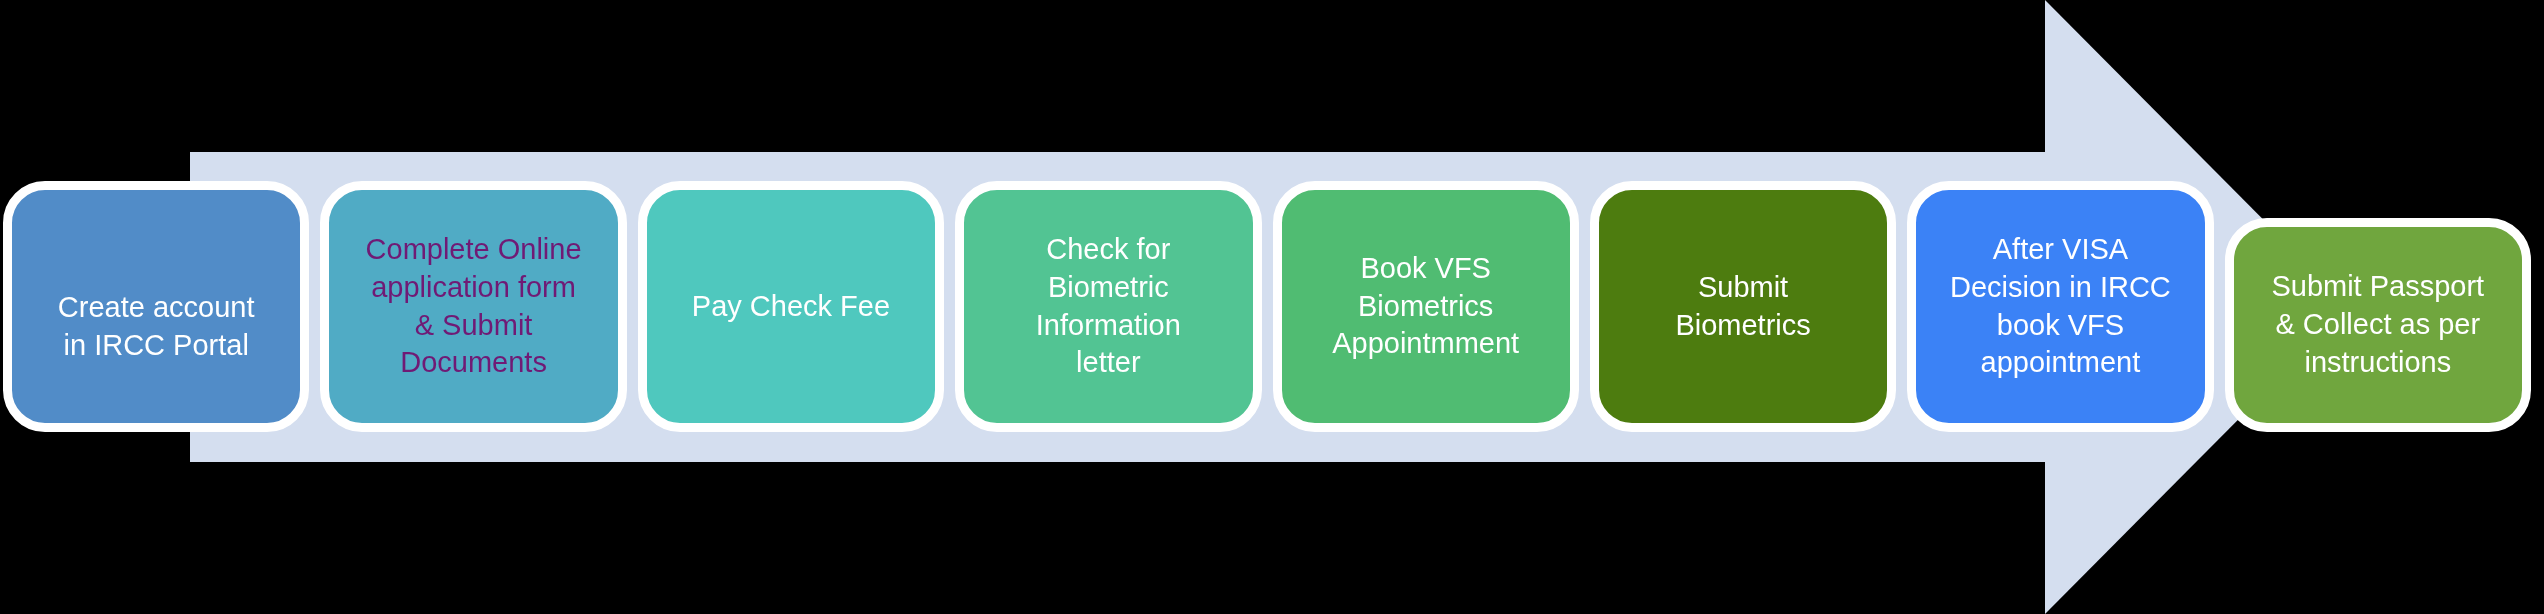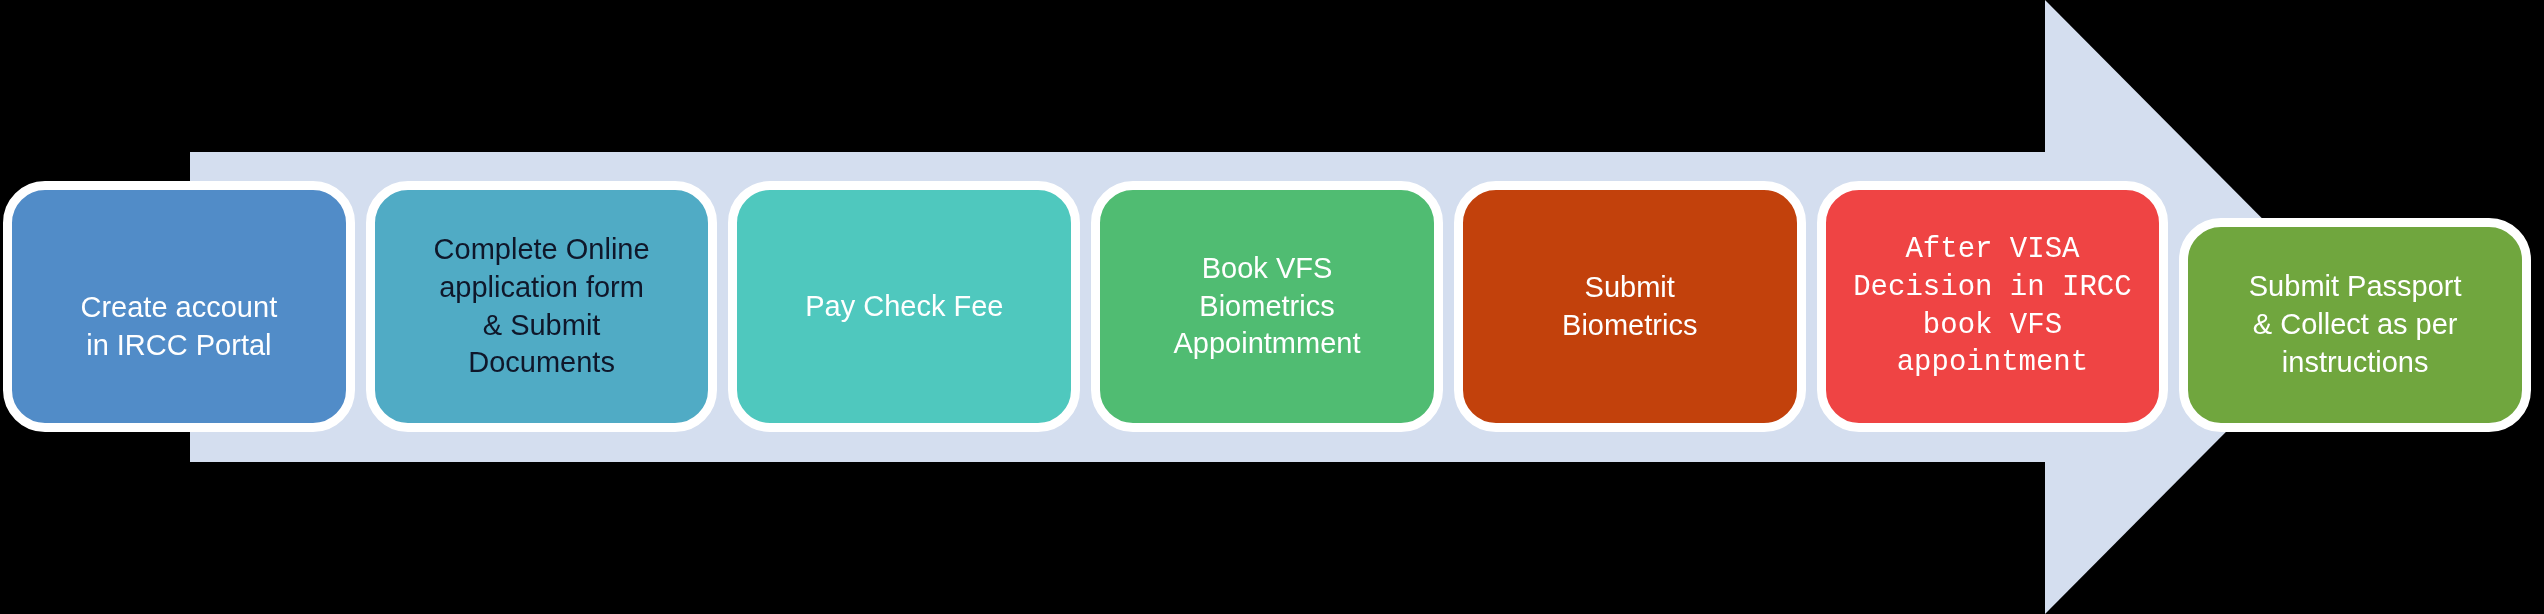--- a/index.html
+++ b/index.html
@@ -66,38 +66,44 @@
 
 <div class="canvas" style="background: rgb(0, 0, 0);">
   <div class="arrow-shaft" style="background: rgb(212, 222, 239);"></div>
   <div class="arrow-head" style="border-left-color: rgb(212, 222, 239);"></div>
   <div class="steps-row">
       <div class="step" style="background: rgb(81, 140, 200); border-color: rgb(255, 255, 255);">
     <span class="step-label" style="color: rgb(255, 255, 255); margin-top: 40px;">Create account
 in IRCC Portal</span>
   </div>
       <div class="step" style="background: rgb(80, 171, 197); border-color: rgb(255, 255, 255);">
-    <span class="step-label" style="color: #0f172a;">Complete Online
+    <span class="step-label" style="color: #701a75;">Complete Online
 application form
 &amp; Submit
 Documents</span>
   </div>
       <div class="step" style="background: rgb(79, 200, 190); border-color: rgb(255, 255, 255);">
     <span class="step-label" style="color: rgb(255, 255, 255);">Pay Check Fee</span>
   </div>
+      <div class="step" style="background: rgb(82, 196, 147); border-color: rgb(255, 255, 255);">
+    <span class="step-label" style="color: rgb(255, 255, 255);">Check for
+Biometric
+Information
+letter</span>
+  </div>
       <div class="step" style="background: rgb(80, 188, 114); border-color: rgb(255, 255, 255);">
     <span class="step-label" style="color: rgb(255, 255, 255);">Book VFS
 Biometrics
 Appointmment</span>
   </div>
-      <div class="step" style="background: #c2410c; border-color: rgb(255, 255, 255);">
+      <div class="step" style="background: #4d7c0f; border-color: rgb(255, 255, 255);">
     <span class="step-label" style="color: rgb(255, 255, 255);">Submit
 Biometrics</span>
   </div>
-      <div class="step" style="background: #ef4444; border-color: rgb(255, 255, 255); font-family: Liberation Mono, monospace;">
+      <div class="step" style="background: #3b82f6; border-color: rgb(255, 255, 255);">
     <span class="step-label" style="color: rgb(255, 255, 255);">After VISA
 Decision in IRCC
 book VFS
 appointment</span>
   </div>
       <div class="step" style="background: rgb(112, 166, 62); border-color: rgb(255, 255, 255); margin-top: 37px;">
     <span class="step-label" style="color: rgb(255, 255, 255);">Submit Passport
 &amp; Collect as per
 instructions</span>
   </div>

